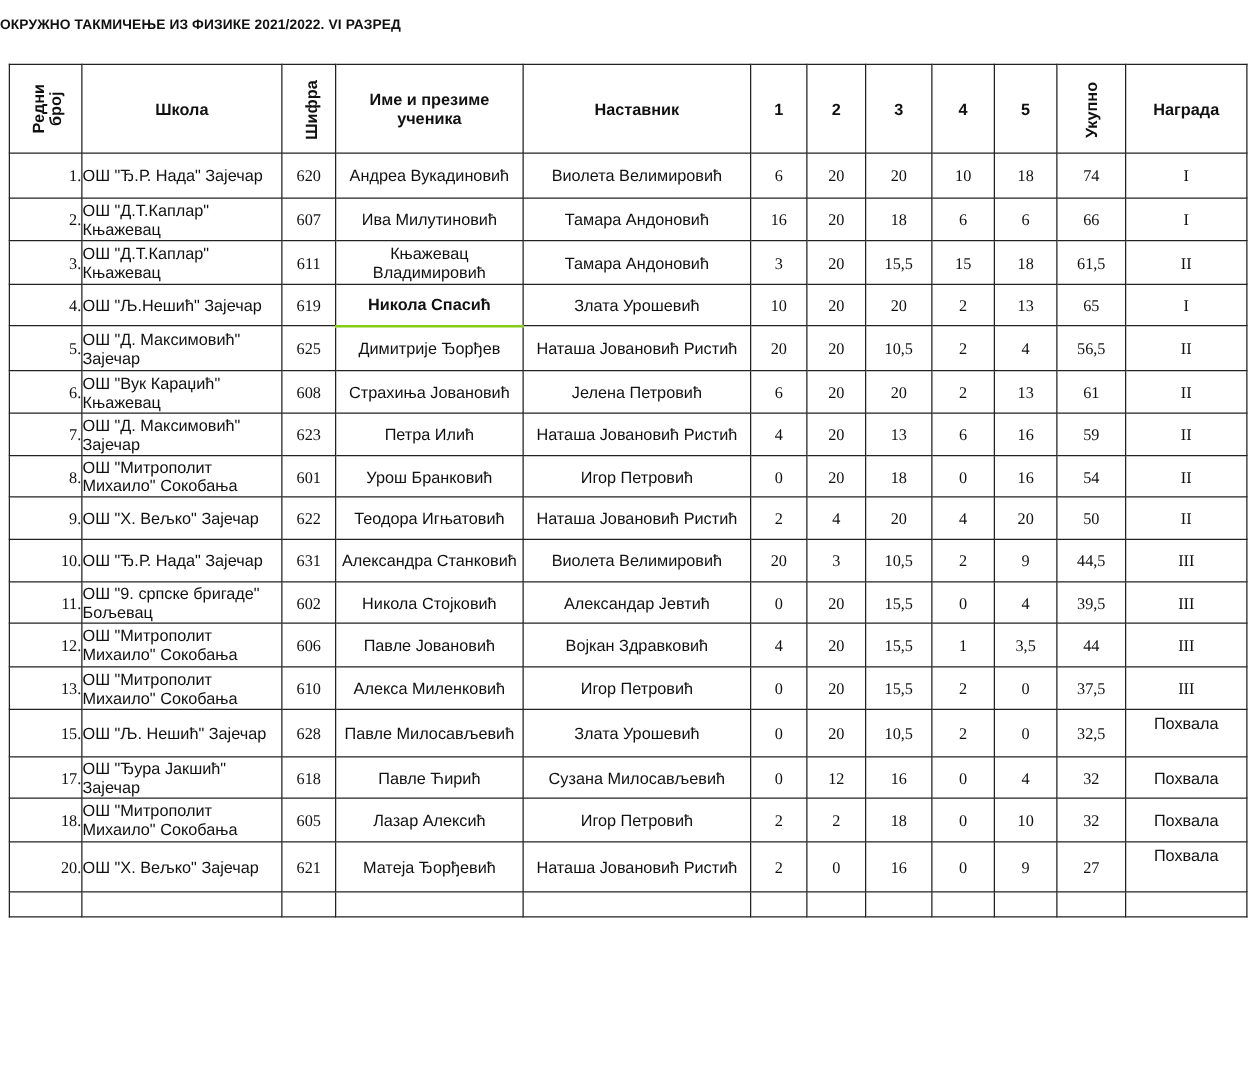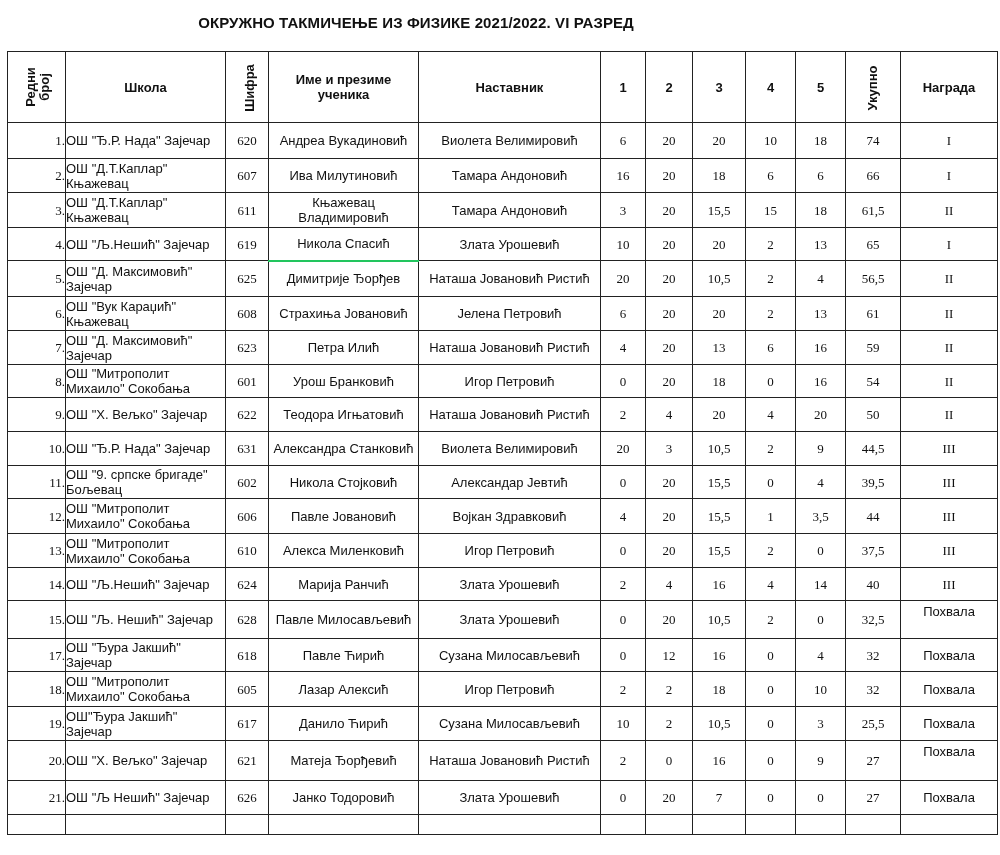--- a/index.html
+++ b/index.html
@@ -1,19 +1,19 @@
 <!DOCTYPE html>
 <html><head>
 <meta charset="utf-8">
 <style>
   html, body { margin: 0; padding: 0; background: #ffffff; }
   body { width: 1000px; height: 855px; overflow: hidden; position: relative; font-family: "Liberation Sans", sans-serif; color: #111; }
   .title {
-    position: absolute; left: 0; top: 14px; width: 832px; text-align: center;
-    font-family: "Liberation Sans", sans-serif; font-weight: bold; font-size: 15px; letter-spacing: 0.1px; color: #111;
+    position: absolute; left: 0; top: 14px; width: 832px; text-align: left;
+    font-family: "Liberation Sans", sans-serif; font-weight: bold; font-size: 11px; letter-spacing: 0.1px; color: #111;
   }
   table.results {
     position: absolute; left: 7px; top: 51px;
     border-collapse: collapse; table-layout: fixed;
     width: 990px;
   }
   table.results th, table.results td {
     border: 1px solid #222; padding: 0; overflow: hidden;
   }
   table.results th {
@@ -25,21 +25,21 @@
   }
   table.results td { font-size: 13px; vertical-align: middle; line-height: 15px; }
   td.num { text-align: right; padding-right: 4px; font-family: "Liberation Serif", serif; font-size: 14px; }
   td.school { text-align: left; padding-left: 6px; font-size: 13.5px; line-height: 15px; }
   td.code { text-align: center; font-family: "Liberation Serif", serif; font-size: 14px; }
   td.student, td.teacher { text-align: center; font-size: 13px; }
   td.score { text-align: center; font-family: "Liberation Serif", serif; font-size: 14px; }
   td.award { text-align: center; font-size: 13px; }
   td.award.top { vertical-align: top; padding-top: 3px; }
   td.award.roman { font-family: "Liberation Serif", serif; font-size: 13px; }
-  tr.thick-bottom td.student { border-bottom: 2px solid #22c55e; }
+  tr.thick-bottom td.student { border-bottom: 2px solid #84cc16; font-weight: bold; }
 </style>
 </head>
 <body>
 
 <div class="title">ОКРУЖНО ТАКМИЧЕЊЕ ИЗ ФИЗИКЕ 2021/2022. VI РАЗРЕД</div>
 
 <table class="results">
   <colgroup>
     <col style="width:58px">
     <col style="width:160px">
@@ -246,34 +246,20 @@
         <td class="student">Алекса Миленковић</td>
         <td class="teacher">Игор Петровић</td>
         <td class="score">0</td>
         <td class="score">20</td>
         <td class="score">15,5</td>
         <td class="score">2</td>
         <td class="score">0</td>
         <td class="score">37,5</td>
         <td class="award roman">III</td>
       </tr>
-      <tr style="height: 33px;">
-        <td class="num">14.</td>
-        <td class="school">ОШ "Љ.Нешић" Зајечар</td>
-        <td class="code">624</td>
-        <td class="student">Марија Ранчић</td>
-        <td class="teacher">Злата Урошевић</td>
-        <td class="score">2</td>
-        <td class="score">4</td>
-        <td class="score">16</td>
-        <td class="score">4</td>
-        <td class="score">14</td>
-        <td class="score">40</td>
-        <td class="award roman">III</td>
-      </tr>
       <tr style="height: 38px;">
         <td class="num">15.</td>
         <td class="school">ОШ "Љ. Нешић" Зајечар</td>
         <td class="code">628</td>
         <td class="student">Павле Милосављевић</td>
         <td class="teacher">Злата Урошевић</td>
         <td class="score">0</td>
         <td class="score">20</td>
         <td class="score">10,5</td>
         <td class="score">2</td>
@@ -302,62 +288,34 @@
         <td class="student">Лазар Алексић</td>
         <td class="teacher">Игор Петровић</td>
         <td class="score">2</td>
         <td class="score">2</td>
         <td class="score">18</td>
         <td class="score">0</td>
         <td class="score">10</td>
         <td class="score">32</td>
         <td class="award">Похвала</td>
       </tr>
-      <tr style="height: 34px;">
-        <td class="num">19.</td>
-        <td class="school">ОШ"Ђура Јакшић" Зајечар</td>
-        <td class="code">617</td>
-        <td class="student">Данило Ћирић</td>
-        <td class="teacher">Сузана Милосављевић</td>
-        <td class="score">10</td>
-        <td class="score">2</td>
-        <td class="score">10,5</td>
-        <td class="score">0</td>
-        <td class="score">3</td>
-        <td class="score">25,5</td>
-        <td class="award">Похвала</td>
-      </tr>
       <tr style="height: 40px; margin-top: 36px;">
         <td class="num">20.</td>
         <td class="school">ОШ "Х. Вељко" Зајечар</td>
         <td class="code">621</td>
         <td class="student">Матеја Ђорђевић</td>
         <td class="teacher">Наташа Јовановић Ристић</td>
         <td class="score">2</td>
         <td class="score">0</td>
         <td class="score">16</td>
         <td class="score">0</td>
         <td class="score">9</td>
         <td class="score">27</td>
         <td class="award top">Похвала</td>
       </tr>
-      <tr style="height: 34px;">
-        <td class="num">21.</td>
-        <td class="school">ОШ "Љ Нешић" Зајечар</td>
-        <td class="code">626</td>
-        <td class="student">Јанко Тодоровић</td>
-        <td class="teacher">Злата Урошевић</td>
-        <td class="score">0</td>
-        <td class="score">20</td>
-        <td class="score">7</td>
-        <td class="score">0</td>
-        <td class="score">0</td>
-        <td class="score">27</td>
-        <td class="award">Похвала</td>
-      </tr>
       <tr style="height: 20px;">
         <td></td>
         <td></td>
         <td></td>
         <td></td>
         <td></td>
         <td></td>
         <td></td>
         <td></td>
         <td></td>

